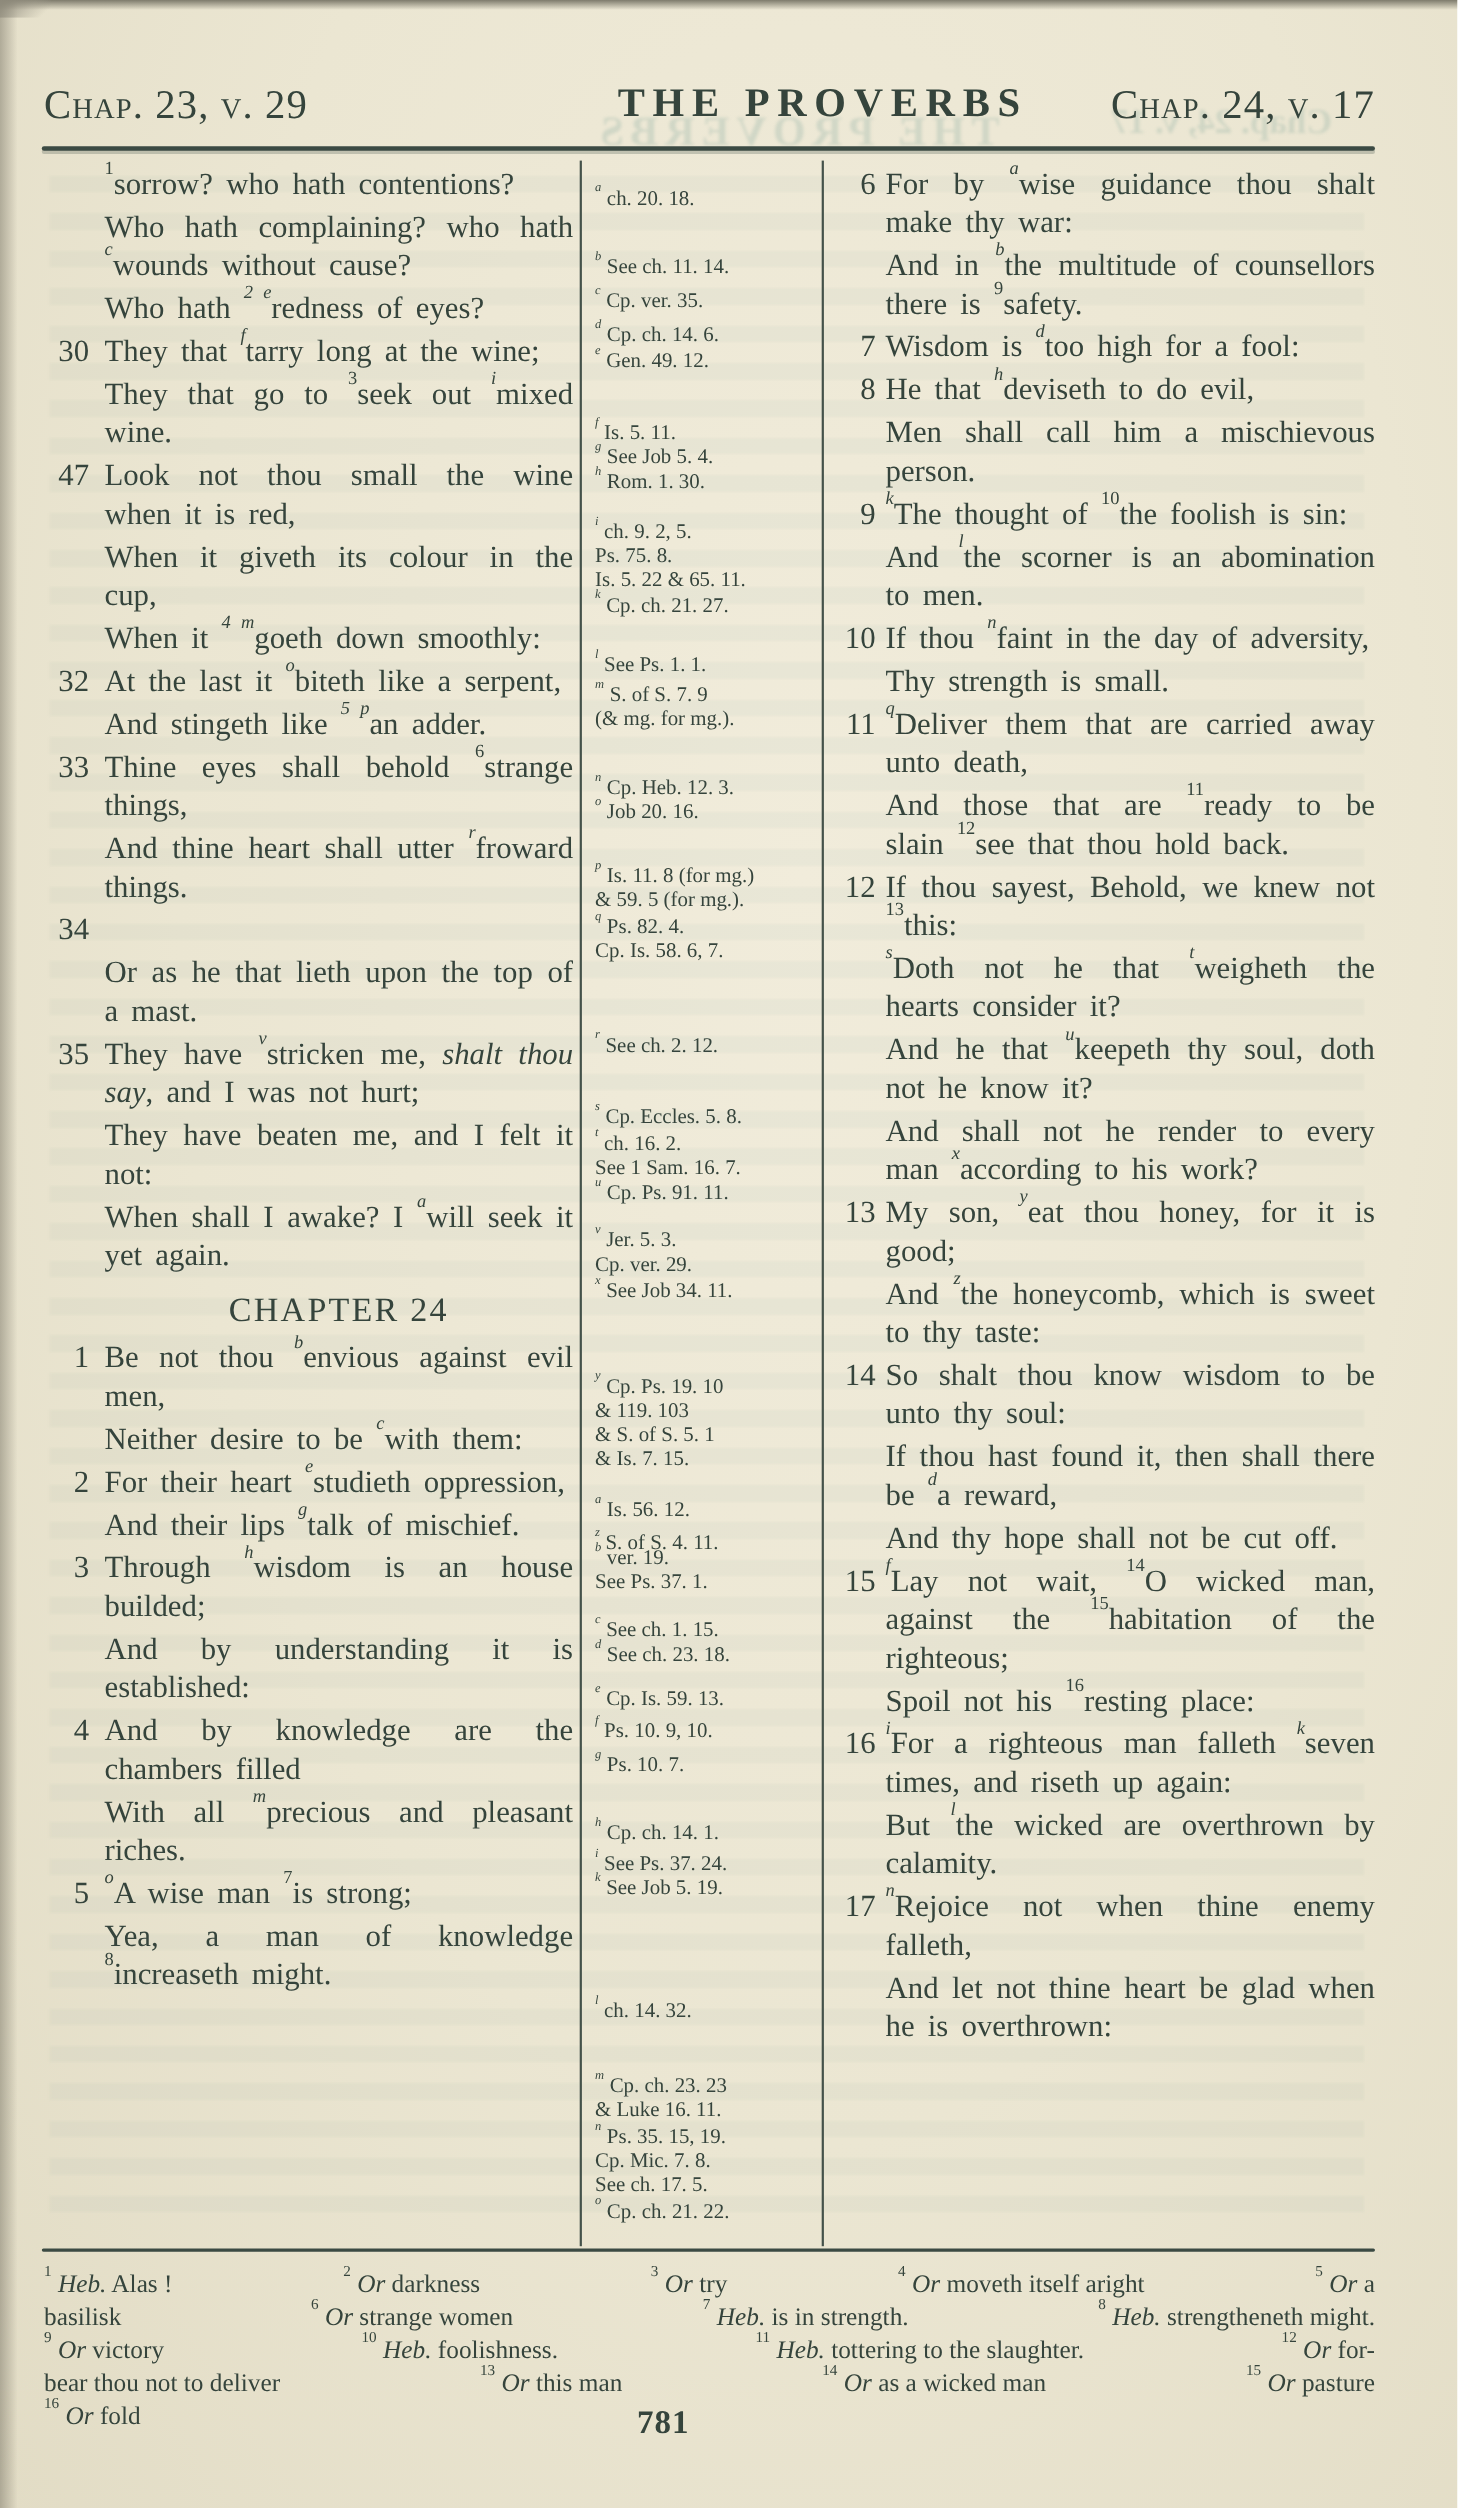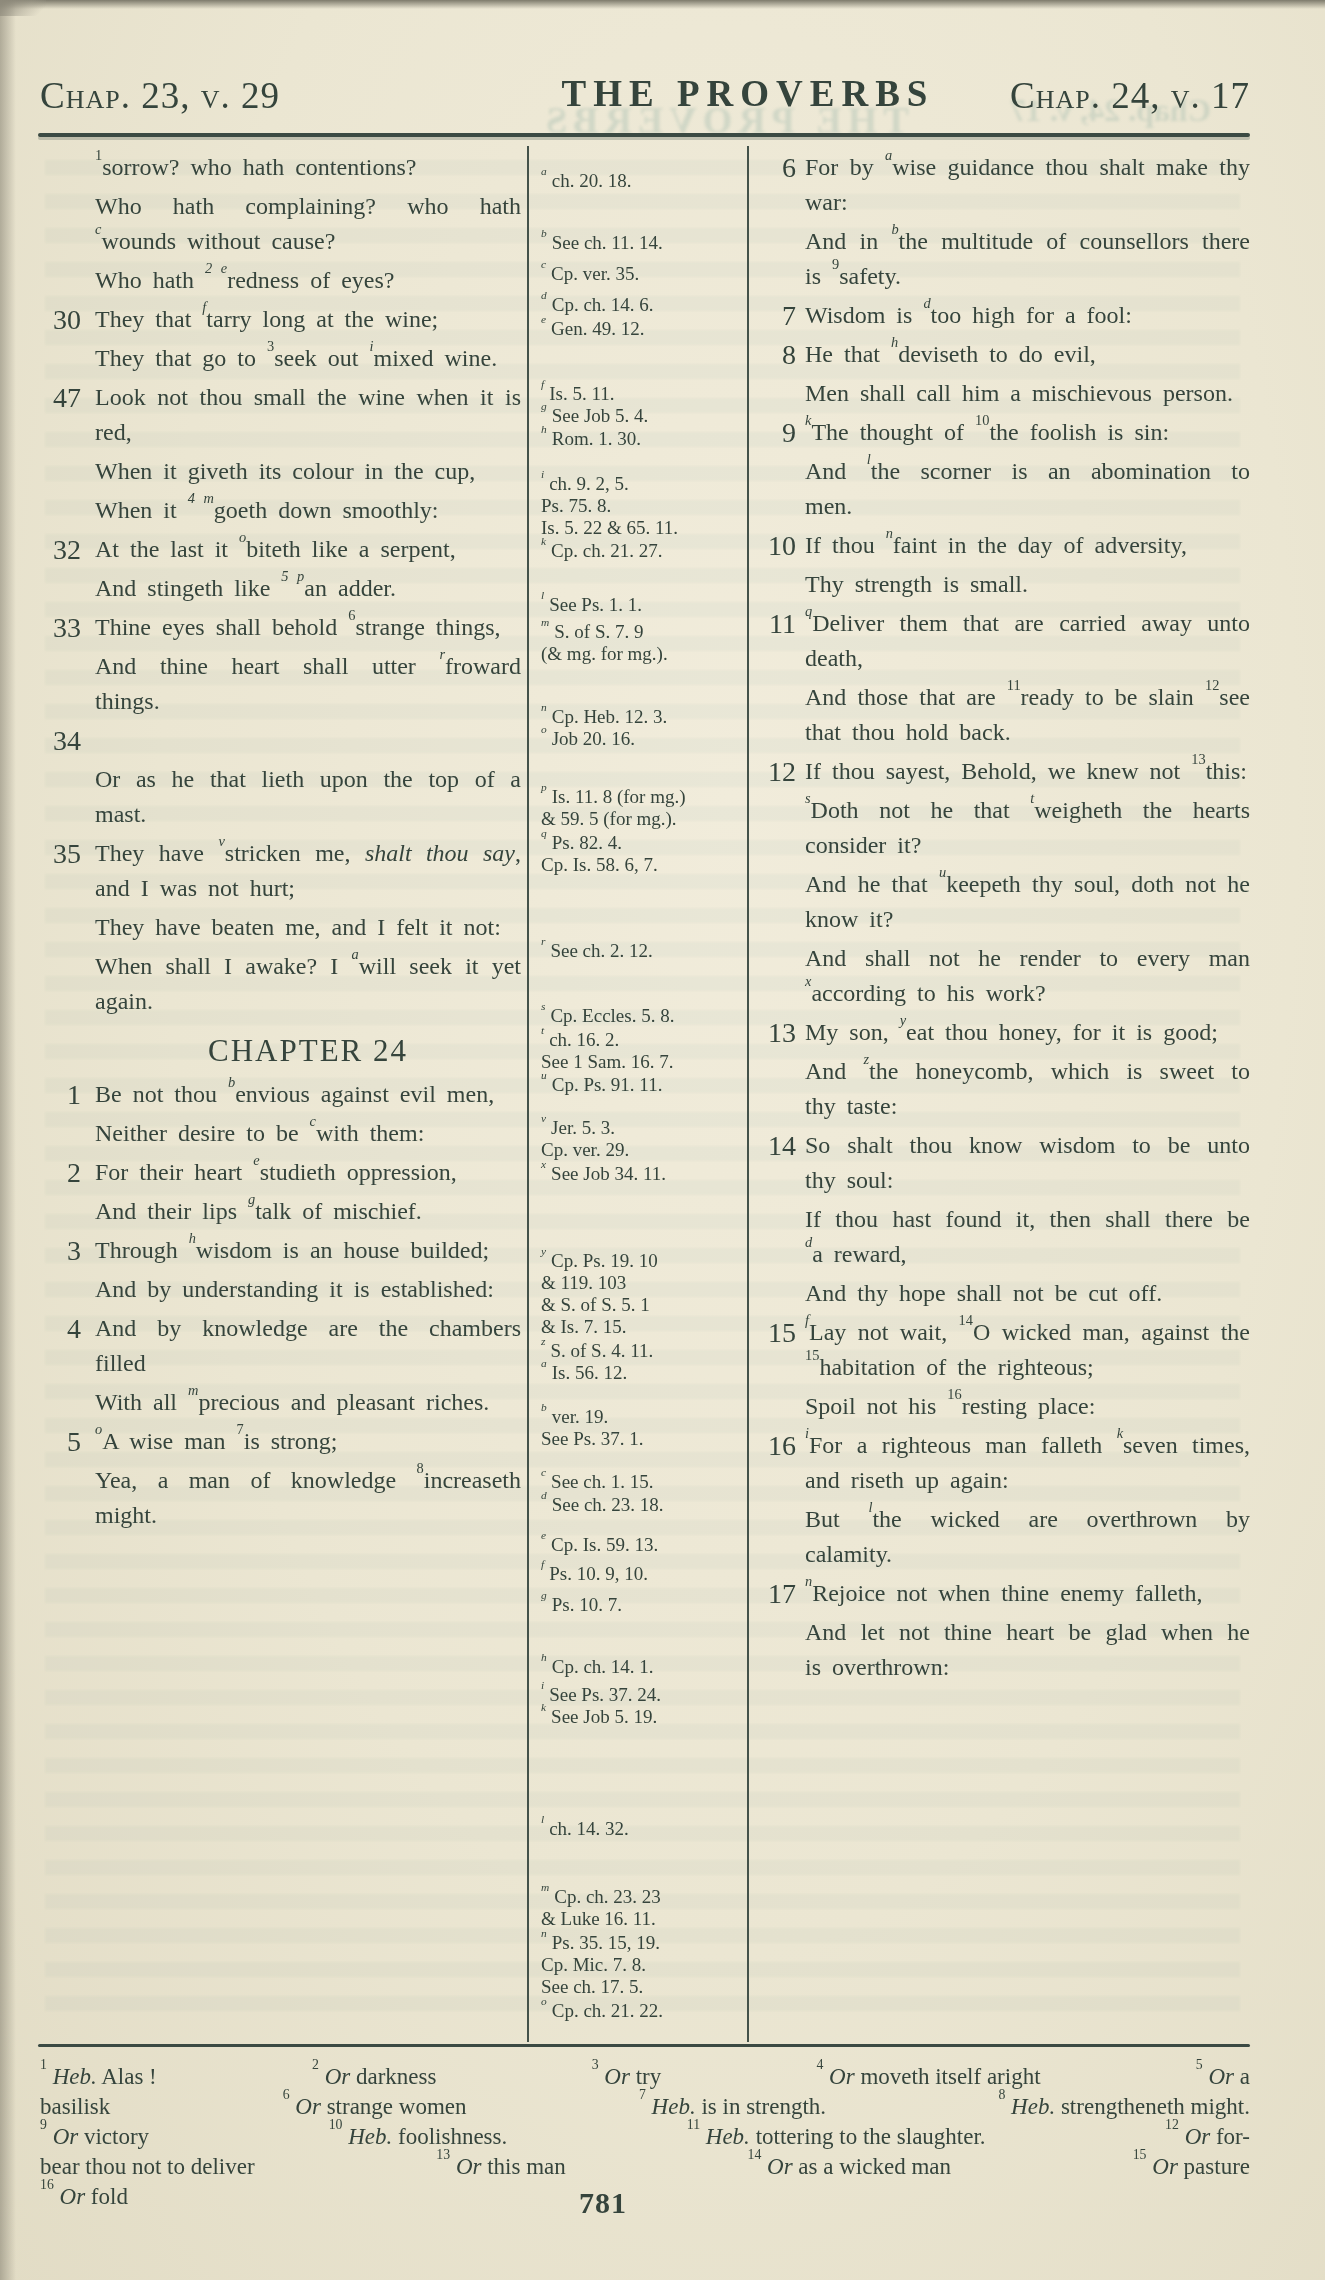--- a/index.html
+++ b/index.html
@@ -34,21 +34,21 @@
   .vrule{position:absolute;top:146px;height:1896px;width:2px;background:#44524a;}
 
   
   .col{position:absolute;top:150px;}
   .col-left{left:38px;width:483px;}
   .col-right{left:755px;width:495px;}
   .vrow{display:flex;align-items:flex-start;margin:0 0 4px 0;}
   .vnum{flex:0 0 57px;text-align:right;padding-right:14px;box-sizing:border-box;
         font-size:28px;line-height:35px;}
   .col-right .vnum{flex:0 0 50px;padding-right:9px;}
-  .vt{margin:0;flex:1;font-size:24px;line-height:35px;text-align:justify;text-justify:inter-word;
+  .vt{margin:0;flex:1;font-size:28px;line-height:35px;text-align:justify;text-justify:inter-word;
       word-spacing:5px;hyphens:auto;-webkit-hyphens:auto;}
   sup{font-size:60%;line-height:0;position:relative;top:-0.45em;letter-spacing:0;}
   sup.lt{font-style:italic;}
   em{font-style:italic;}
   .chap{margin:14px 0 8px 57px;text-align:center;font-size:31px;font-weight:normal;
         letter-spacing:2px;line-height:36px;}
 
   
   .ref{position:absolute;left:541px;width:202px;margin:0;font-size:19px;line-height:22px;}
   .ref .mark{font-style:italic;margin-right:5px;}
@@ -325,21 +325,21 @@
           <sup class="mark lt">x</sup><span class="rtext">See Job 34. 11.</span>
         </p>
 
         <p class="ref" style="top: 1250px;">
           <sup class="mark lt">y</sup><span class="rtext">Cp. Ps. 19. 10
 &amp; 119. 103
 &amp; S. of S. 5. 1
 &amp; Is. 7. 15.</span>
         </p>
 
-        <p class="ref" style="top: 1340px;">
+        <p class="ref" style="top: 1392px;">
           <sup class="mark lt">z</sup><span class="rtext">S. of S. 4. 11.</span>
         </p>
 
         <p class="ref" style="top: 1362px;">
           <sup class="mark lt">a</sup><span class="rtext">Is. 56. 12.</span>
         </p>
 
         <p class="ref" style="top: 1406px;">
           <sup class="mark lt">b</sup><span class="rtext">ver. 19.
 See Ps. 37. 1.</span>

